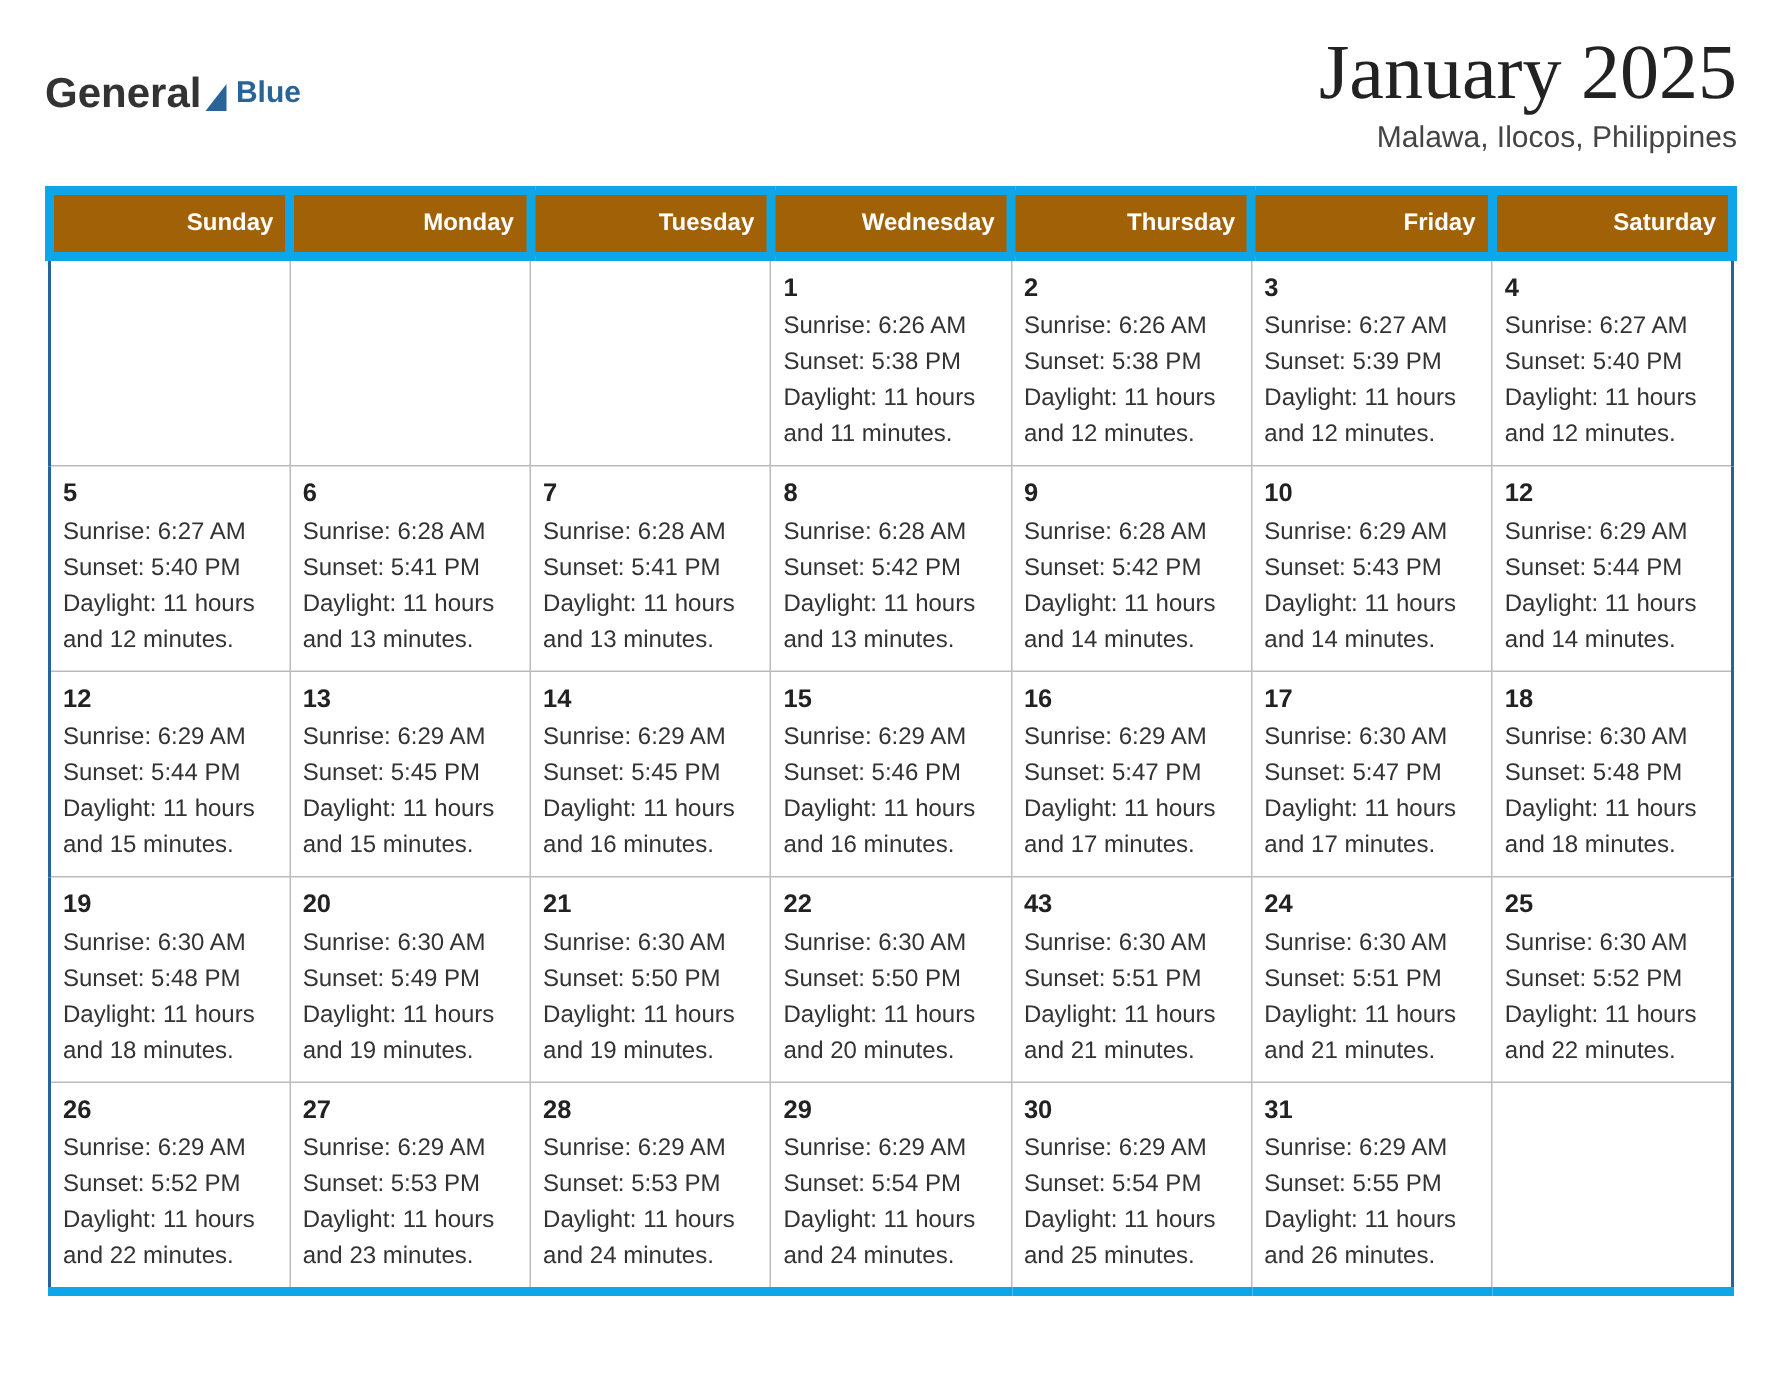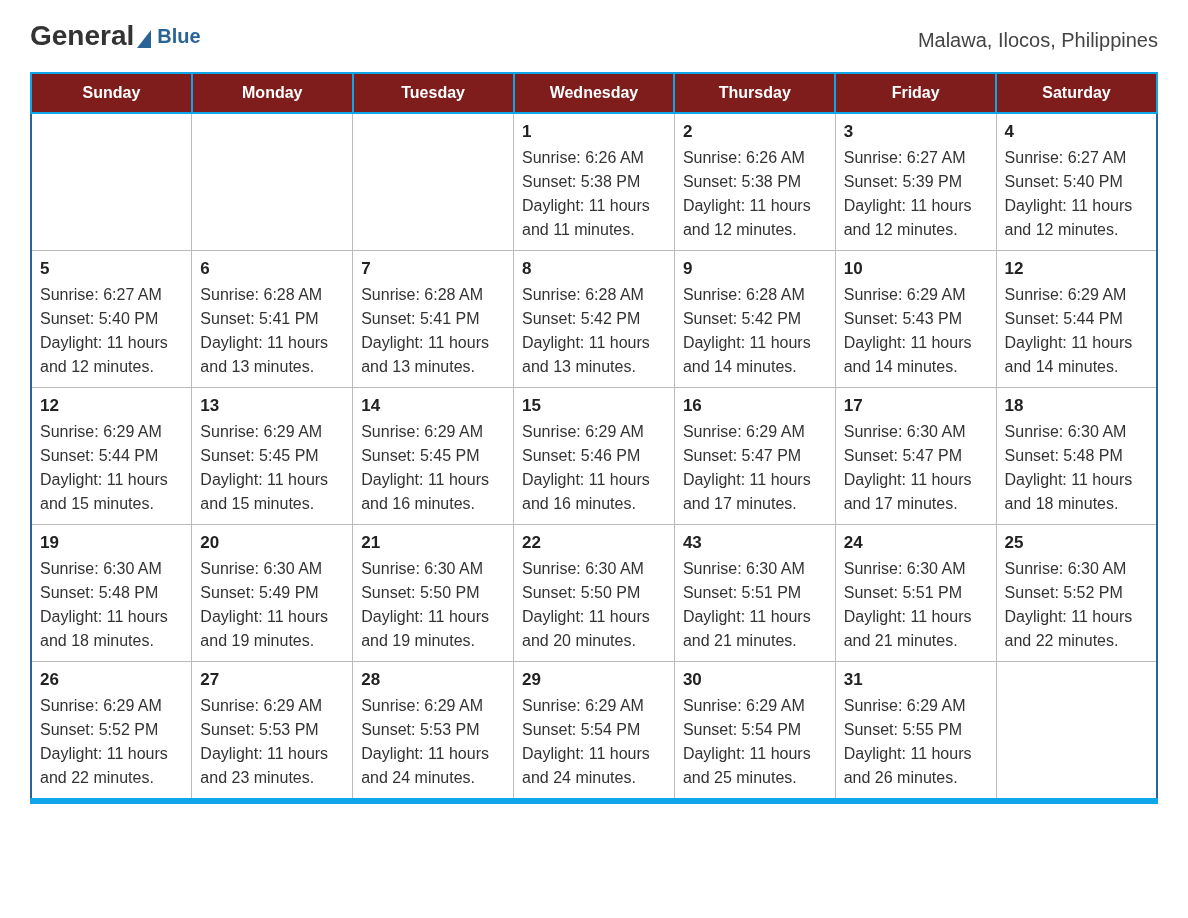--- a/index.html
+++ b/index.html
@@ -6,21 +6,21 @@
     body {
       font-family: Arial, sans-serif;
       background: #fff;
       width: 1188px;
       min-height: 918px;
       padding: 20px 30px;
     }
     .header {
       display: flex;
       justify-content: space-between;
-      align-items: flex-end;
+      align-items: center;
       margin-bottom: 20px;
     }
     .logo {
       display: flex;
       flex-direction: column;
       align-items: flex-start;
     }
     .logo-general {
       font-size: 28px;
       font-weight: bold;
@@ -57,27 +57,27 @@
       color: #444;
       font-family: Arial, sans-serif;
       margin-top: 4px;
     }
     .calendar-table {
       width: 100%;
       border-collapse: collapse;
       table-layout: fixed;
     }
     .calendar-table thead th {
-      background-color: #7f1d1d;
+      background-color: #a16207;
       color: #fff;
       font-size: 16px;
       font-weight: bold;
       padding: 10px 8px;
-      text-align: center;
-      border: 2px solid #0ea5e9;
+      text-align: right;
+      border: 6px solid #0ea5e9;
     }
     .calendar-table tbody td {
       vertical-align: top;
       border: 1px solid #bbb;
       padding: 8px;
       font-size: 12.5px;
       color: #222;
       height: 120px;
       width: 14.28%;
     }
@@ -121,20 +121,21 @@
 
 <div class="header">
   <div class="logo">
     <div class="logo-row">
       <span class="logo-general">General</span>
       <div class="logo-triangle"></div>
       <span class="logo-blue">Blue</span>
     </div>
   </div>
   <div class="title-block">
+    <div class="month-title">January 2025</div>
     <div class="location-subtitle">Malawa, Ilocos, Philippines</div>
   </div>
 </div>
 
 <table class="calendar-table">
   <thead>
     <tr>
     <th>Sunday</th>
         <th>Monday</th>
         <th>Tuesday</th>

